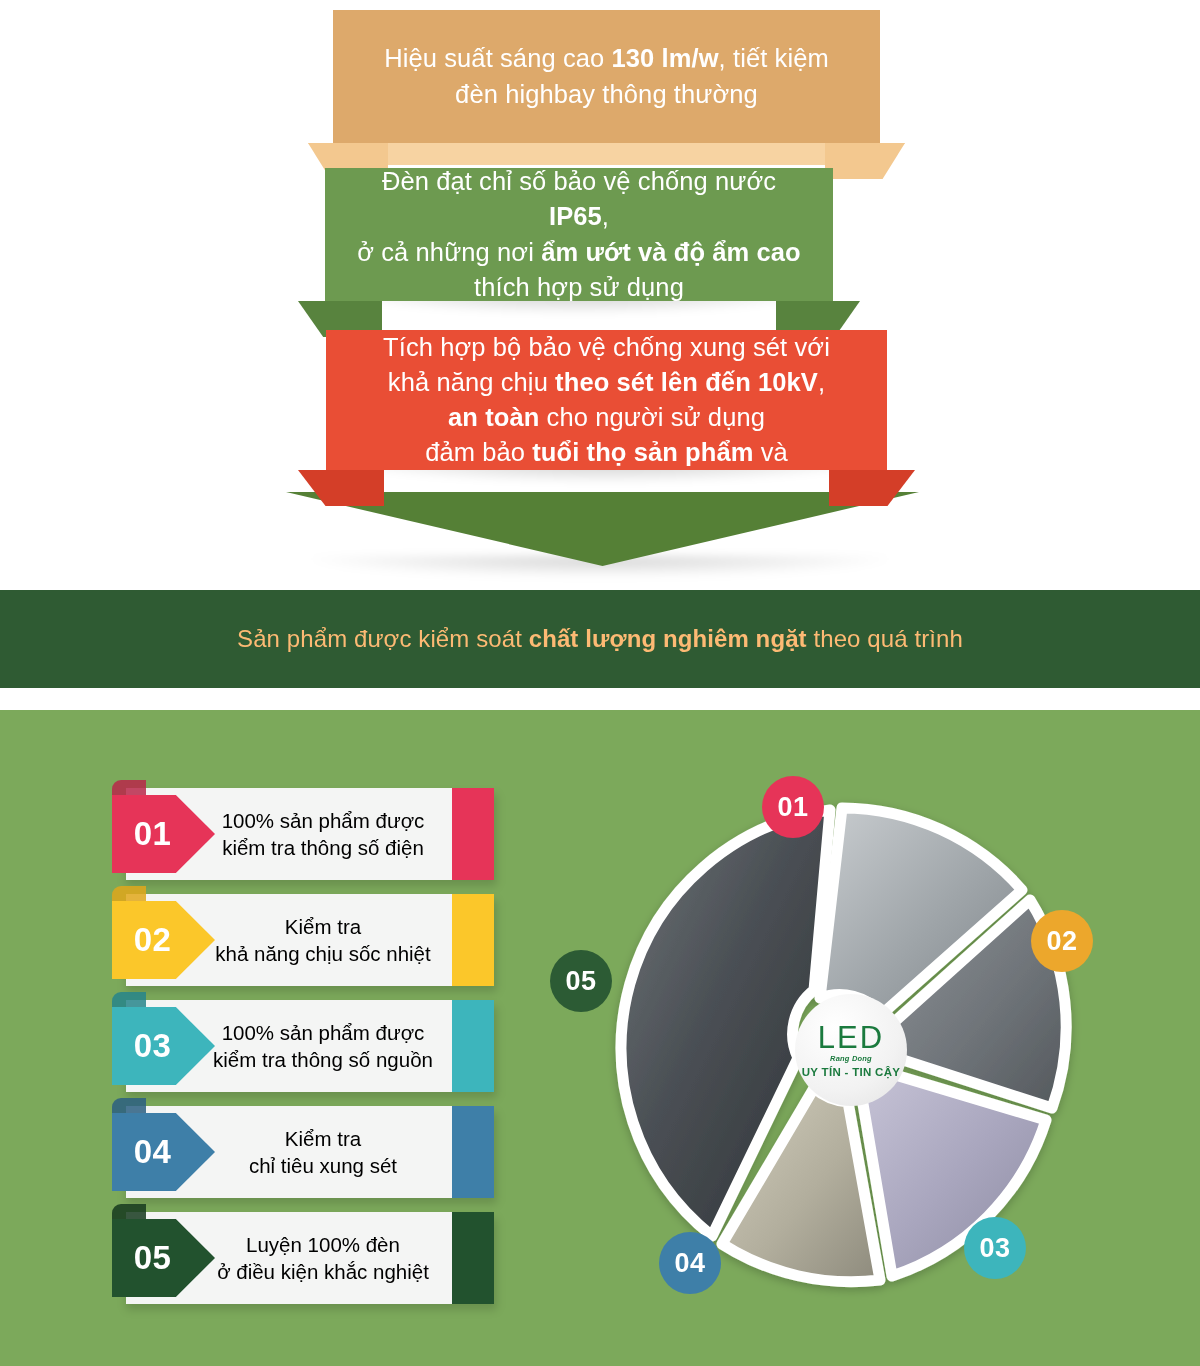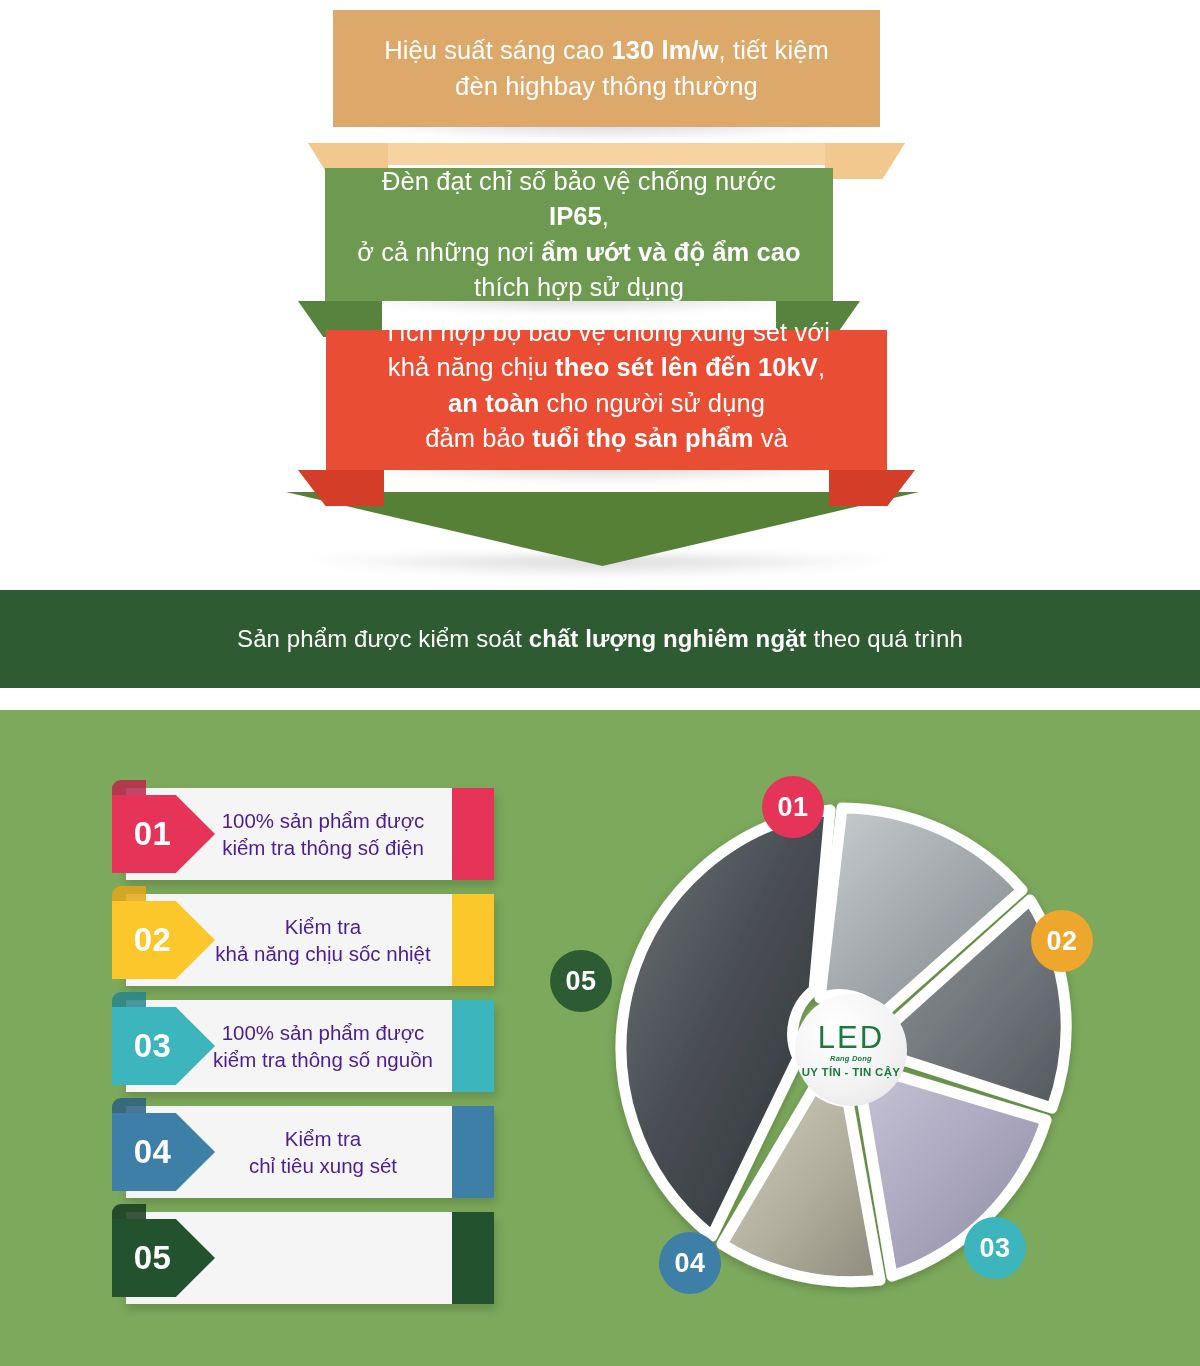--- a/index.html
+++ b/index.html
@@ -37,21 +37,21 @@
   .banner-text { font-size:25.5px; font-weight:400; letter-spacing:0.1px; }
   .banner-text b { font-weight:700; }
 
   
   .fold-left, .fold-right {
     position:absolute; z-index:2; height:36px;
   }
 
   
   #banner1 { left:333px; top:10px; width:547px; }
-  #banner1 .banner-body { background:#DDA96B; height:117px; }
+  #banner1 .banner-body { background:#DDA96B; height:133px; }
   #banner1 .fold-left {
     left:-25px; top:133px; width:80px;
     background:#F3C88F;
     clip-path:polygon(0% 0%, 100% 0%, 100% 100%, 28% 100%);
   }
   #banner1 .fold-right {
     right:-25px; top:133px; width:80px;
     background:#F3C88F;
     clip-path:polygon(0% 0%, 100% 0%, 72% 100%, 0% 100%);
   }
@@ -70,21 +70,21 @@
     clip-path:polygon(0% 0%, 100% 0%, 100% 100%, 30% 100%);
   }
   #banner2 .fold-right {
     right:-27px; top:133px; width:84px;
     background:#58833E;
     clip-path:polygon(0% 0%, 100% 0%, 70% 100%, 0% 100%);
   }
 
   
   #banner3 { left:326px; top:330px; width:561px; }
-  #banner3 .banner-body { background:#E94E35; height:140px;align-items:flex-end; }
+  #banner3 .banner-body { background:#E94E35; height:140px; }
   #banner3 .fold-left {
     left:-28px; top:140px; width:86px;
     background:#D43E28;
     clip-path:polygon(0% 0%, 100% 0%, 100% 100%, 32% 100%);
   }
   #banner3 .fold-right {
     right:-28px; top:140px; width:86px;
     background:#D43E28;
     clip-path:polygon(0% 0%, 100% 0%, 68% 100%, 0% 100%);
   }
@@ -104,21 +104,21 @@
   }
 
   
   #quality-band {
     position:absolute; left:0; top:590px; width:1200px; height:98px;
     background:#2F5B33;
     display:flex; align-items:center; justify-content:center;
     text-align:center;
   }
   #quality-band .qt {
-    color:#ffffff; font-size:24px; line-height:1.5; letter-spacing:0.1px;
+    color:#fdba74; font-size:24px; line-height:1.5; letter-spacing:0.1px;
   }
   #quality-band .qt b { font-weight:700; }
 
   
   #bottom-section {
     position:absolute; left:0; top:710px; width:1200px; height:656px;
     background:#7CA95B;
   }
 
   
@@ -138,21 +138,21 @@
     position:absolute; left:14px; top:0; right:0; height:92px;
     background:#F4F5F4;
     z-index:2;
   }
   .step-accent {
     position:absolute; right:0; top:0; width:42px; height:92px; z-index:3;
   }
   .step-label {
     position:absolute; left:92px; right:52px; top:0; height:92px;
     display:flex; align-items:center; justify-content:center;
-    text-align:center; color:#4c1d95;
+    text-align:center; color:#000000;
     font-size:20.5px; line-height:1.33;
     z-index:4;
   }
   .step-badge {
     position:absolute; left:0; top:-8px; width:103px; height:108px; z-index:5;
     clip-path:polygon(0% 14%, 62% 14%, 100% 50%, 62% 86%, 0% 86%);
     border-radius:10px 0 0 10px;
   }
   .step-badge-inner {
     position:absolute; inset:0;
@@ -313,20 +313,26 @@
         </div>
         <div class="step-badge" style="background: rgb(62, 127, 168);">
           <div class="step-badge-inner">04</div>
         </div>
       </div>
       <div class="step-row">
         <div class="row-shadow"></div>
         <div class="step-card"></div>
         <div class="step-accent" style="background: rgb(34, 82, 46);"></div>
         <div class="step-corner" style="background: rgb(22, 58, 31);"></div>
+        <div class="step-label">
+          <div>
+            <div>Luyện 100% đèn</div>
+            <div>ở điều kiện khắc nghiệt</div>
+          </div>
+        </div>
         <div class="step-badge" style="background: rgb(34, 82, 46);">
           <div class="step-badge-inner">05</div>
         </div>
       </div>
     </div>
 
   <div id="wheel">
     <svg width="580" height="580" viewBox="0 0 580 580">
       <defs>
 

